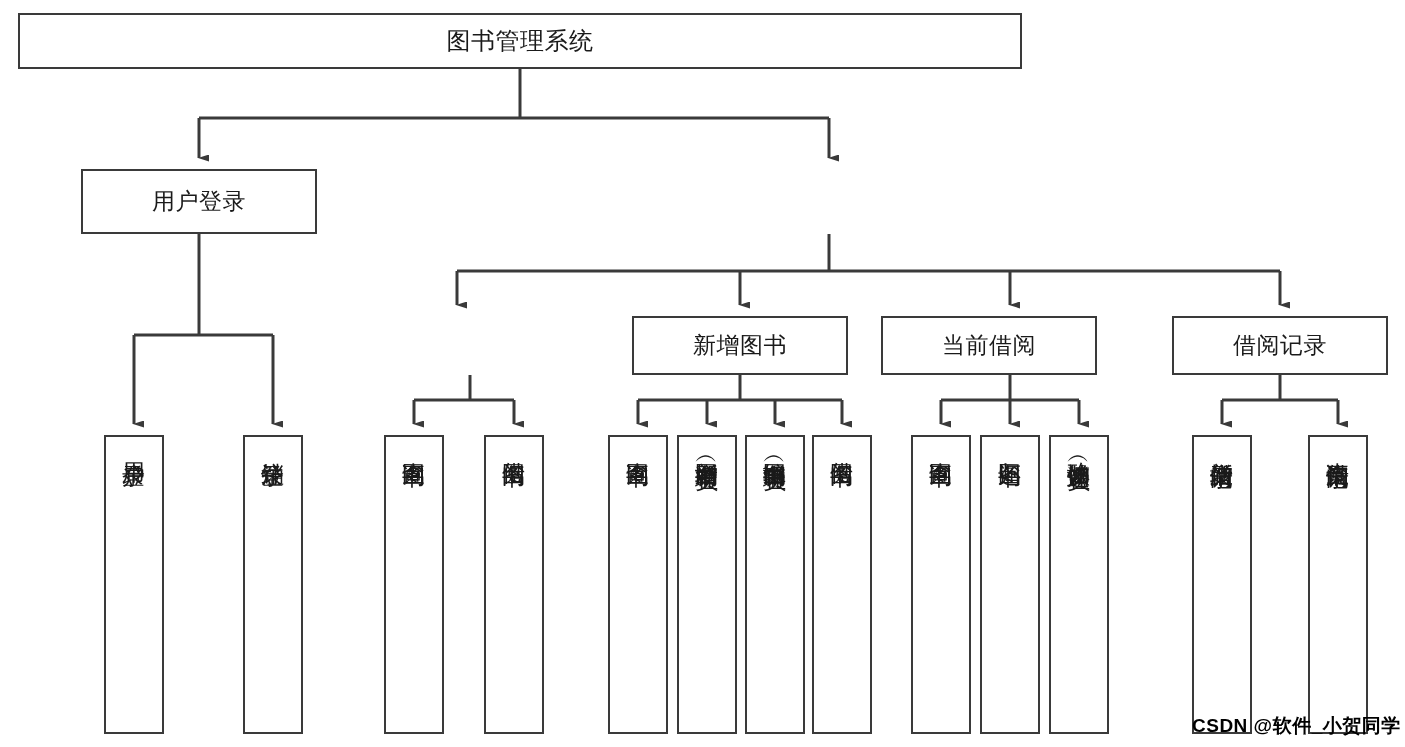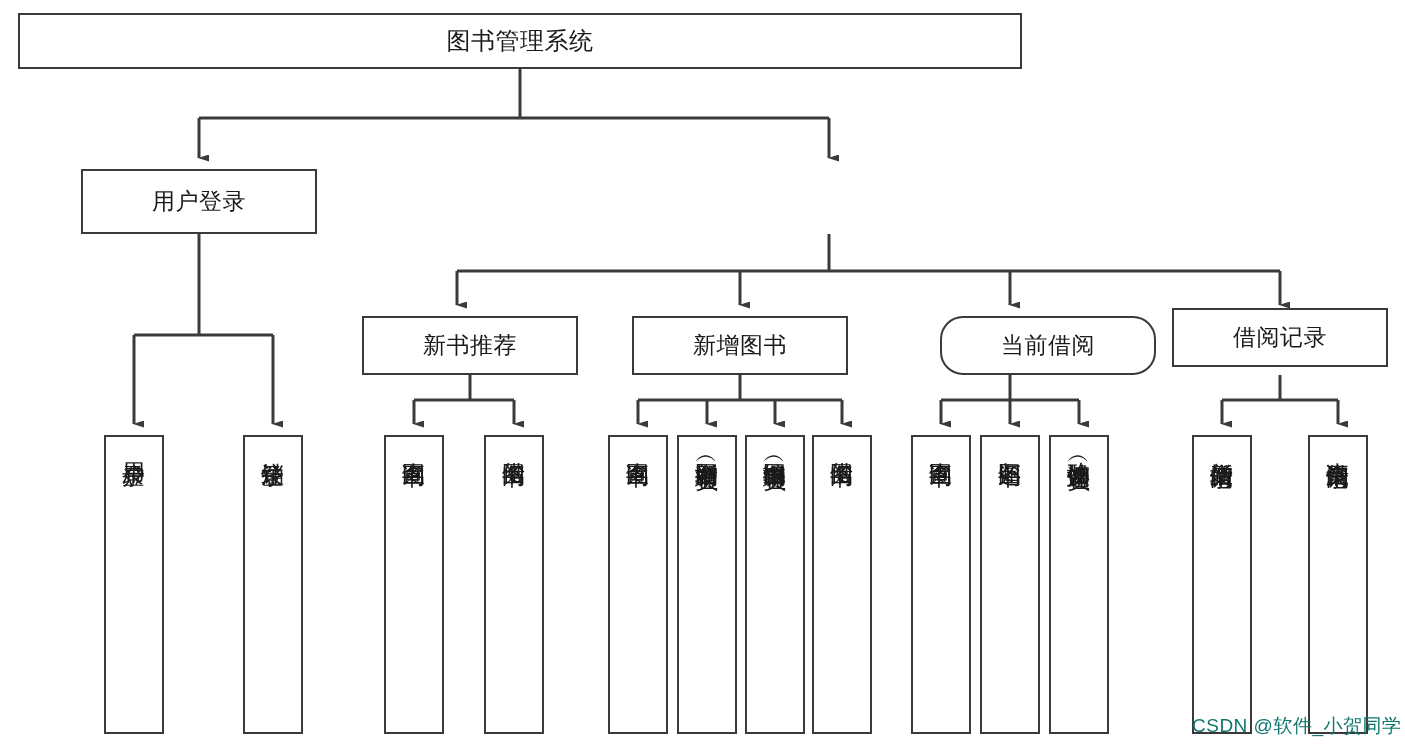--- a/index.html
+++ b/index.html
@@ -55,23 +55,24 @@
   .node.vert .node-label {
     writing-mode: vertical-rl;
     text-orientation: upright;
     font-size: 23px;
     line-height: 1.05;
     letter-spacing: 1px;
   }
   .watermark {
     position: absolute;
     font-size: 19px;
-    color: #0f766e;
+    color: #000000;
     white-space: nowrap;
     letter-spacing: 0.5px;
+    font-weight: bold;
   }
 </style>
 </head>
 <body>
 
 <div id="canvas">
 
   <svg id="edges" viewBox="0 0 1405 747" width="1405" height="747">
     <defs>
       <marker id="arrow" markerWidth="9" markerHeight="11" refX="3.5" refY="10" orient="auto" markerUnits="userSpaceOnUse">
@@ -124,33 +125,30 @@
 
   <div class="node horiz root" style="left:18px; top:13px; width:1004px; height:56px;">
     <span class="node-label">图书管理系统</span>
   </div>
 
   <div class="node horiz" style="left:81px; top:169px; width:236px; height:65px;">
     <span class="node-label">用户登录</span>
   </div>
 
 
-  <div class="node horiz" style="left:362px; top:316px; width:216px; height:59px;">
-    <span class="node-label">新书推荐</span>
-  </div>
 
   <div class="node horiz" style="left:632px; top:316px; width:216px; height:59px;">
     <span class="node-label">新增图书</span>
   </div>
 
-  <div class="node horiz" style="left:940px; top:316px; width:216px; height:59px;border-radius:23px;">
+  <div class="node horiz" style="left:881px; top:316px; width:216px; height:59px;">
     <span class="node-label">当前借阅</span>
   </div>
 
-  <div class="node horiz" style="left:1172px; top:308px; width:216px; height:59px;">
+  <div class="node horiz" style="left:1172px; top:316px; width:216px; height:59px;">
     <span class="node-label">借阅记录</span>
   </div>
 
   <div class="node vert" style="left:104px; top:435px; width:60px; height:299px;">
     <span class="node-label">用户登录</span>
   </div>
 
   <div class="node vert" style="left:243px; top:435px; width:60px; height:299px;">
     <span class="node-label">注销登录</span>
   </div>

